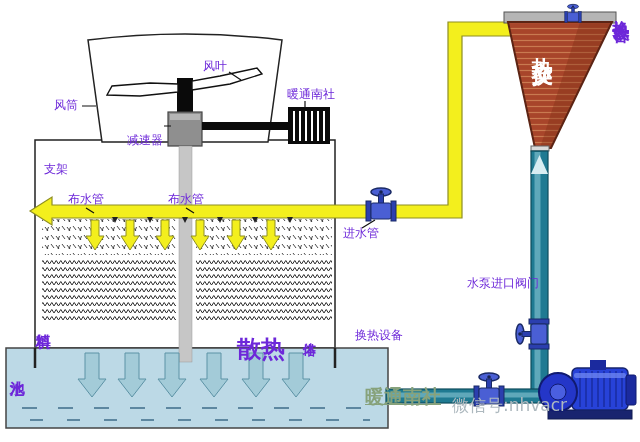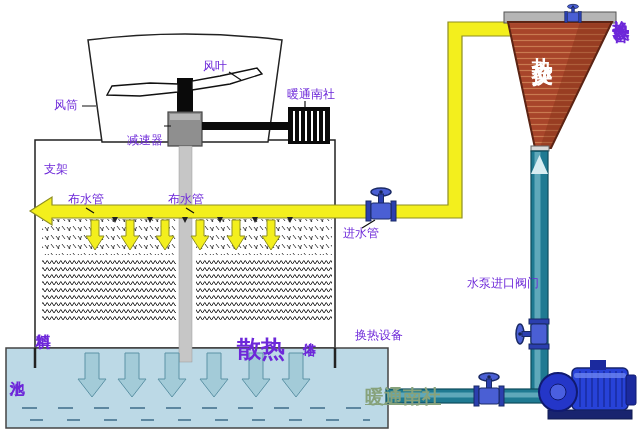--- a/index.html
+++ b/index.html
@@ -172,14 +172,15 @@
 <div class="lbl" style="left:343px; top:227px;text-align:right;">进水管</div>
 <div class="lbl b vert" style="left:34px; top:322px; font-size:15px;">填料</div>
 <div class="lbl b" style="left:237px; top:336px; font-size:24px;">散热</div>
 <div class="lbl b vert" style="left:301px; top:333px; font-size:13px;">塔体</div>
 <div class="lbl b vert" style="left:8px; top:369px; font-size:15px;">水池</div>
 <div class="lbl" style="left:355px; top:329px;">换热设备</div>
 <div class="lbl" style="left:435px; top:277px;margin-left:32px;">水泵进口阀门</div>
 <div class="lbl b vert" style="left:530px; top:40px; font-size:21px; color:#fff; letter-spacing:4px;">热交换</div>
 <div class="lbl b vert" style="left:611px; top:6px; font-size:17px; letter-spacing:2px;">换热设备</div>
 <div class="lbl b" style="left:365px; top:386px; font-size:19px; color:#87a27b;text-decoration:underline;">暖通南社</div>
+<div class="lbl" style="left:452px; top:396px; font-size:17px; color:#aeb9bf;">微信号:nhvacr</div>
 
 </div>
 
 </body></html>

